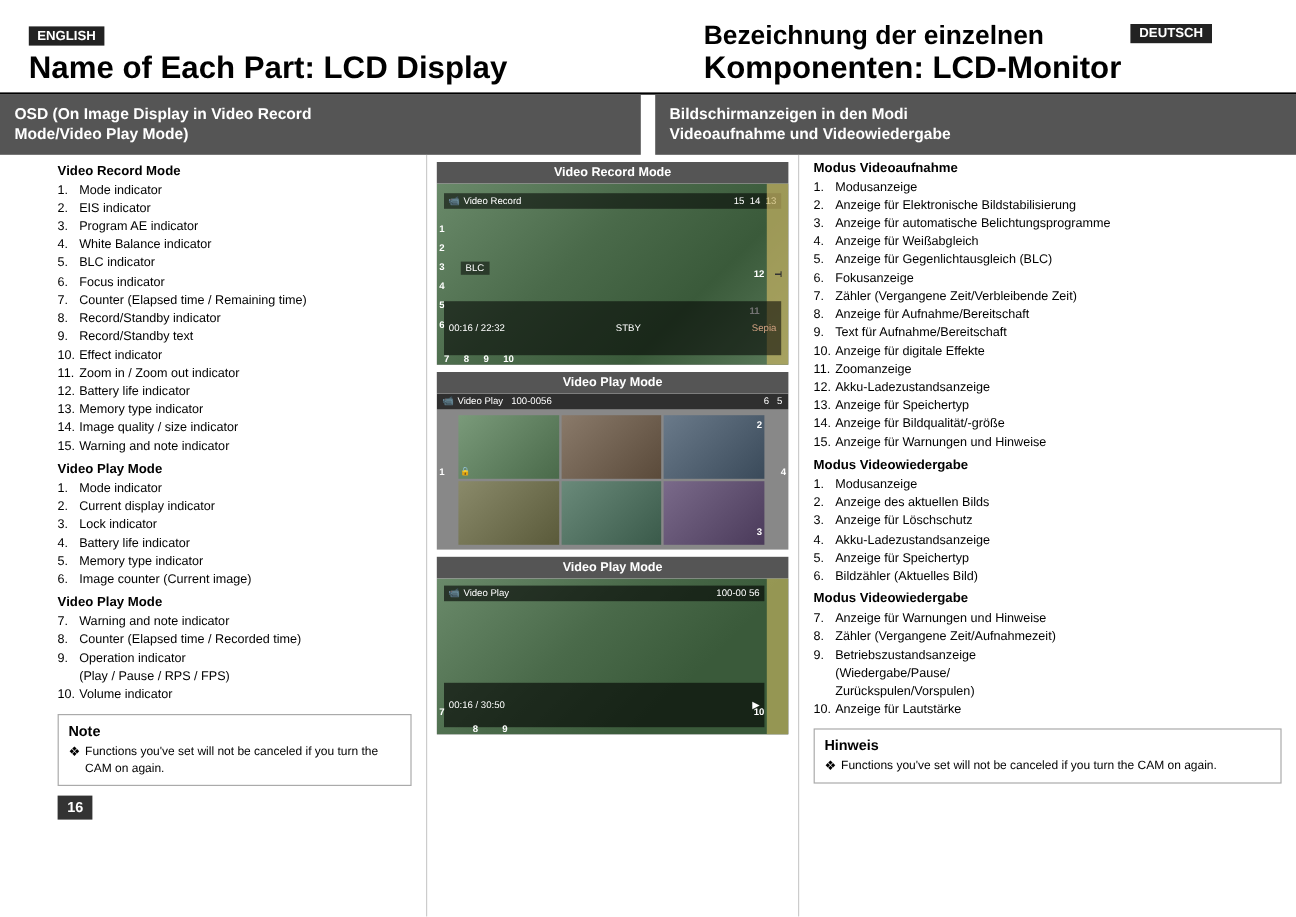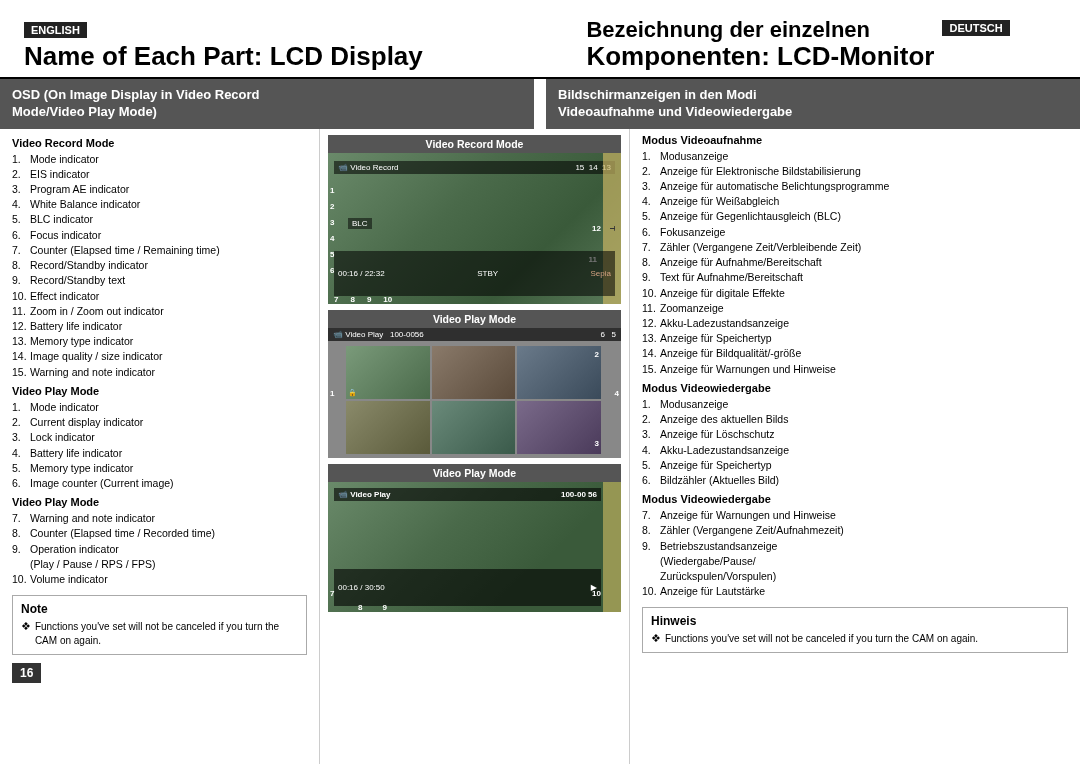--- a/index.html
+++ b/index.html
@@ -98,20 +98,21 @@
       padding: 8px 12px;
       line-height: 1.3;
       margin-left: 12px;
     }
 
     
     .main-content {
       display: flex;
       flex: 1;
       overflow: hidden;
+      margin-left: 36px;
     }
 
     
     .left-col {
       flex: 0 0 320px;
       padding: 8px 12px;
       border-right: 1px solid #ccc;
       overflow: hidden;
     }
 
@@ -526,21 +527,21 @@
 
           <div style="position:absolute;right:22px;bottom:10px;color:#fff;font-size:8px;font-weight:bold;z-index:2;">3</div>
         </div>
       </div>
 
       <div>
         <div class="diagram-label">Video Play Mode</div>
         <div class="diagram-box diagram-box-vp2">
           <div class="diagram-inner vp2-diagram" style="position:relative;">
 
-            <div style="position:absolute;top:6px;left:6px;right:20px;background:rgba(0,0,0,0.6);color:#fff;font-size:8px;padding:2px 4px;display:flex;justify-content:space-between;font-weight:bold;">
+            <div style="position:absolute;top:6px;left:6px;right:20px;background:rgba(0,0,0,0.6);color:#fff;font-size:8px;padding:2px 4px;display:flex;justify-content:space-between;">
               <span>📹 Video Play</span>
               <span>100-00 56</span>
             </div>
 
             <div style="position:absolute;top:0;right:0;bottom:0;width:18px;background:rgba(210,190,100,0.6);"></div>
 
             <div style="position:absolute;bottom:6px;left:6px;right:20px;background:rgba(0,0,0,0.6);color:#fff;font-size:8px;padding:14px 4px;display:flex;justify-content:space-between;">
               <span>00:16 / 30:50</span>
               <span>▶</span>
             </div>

